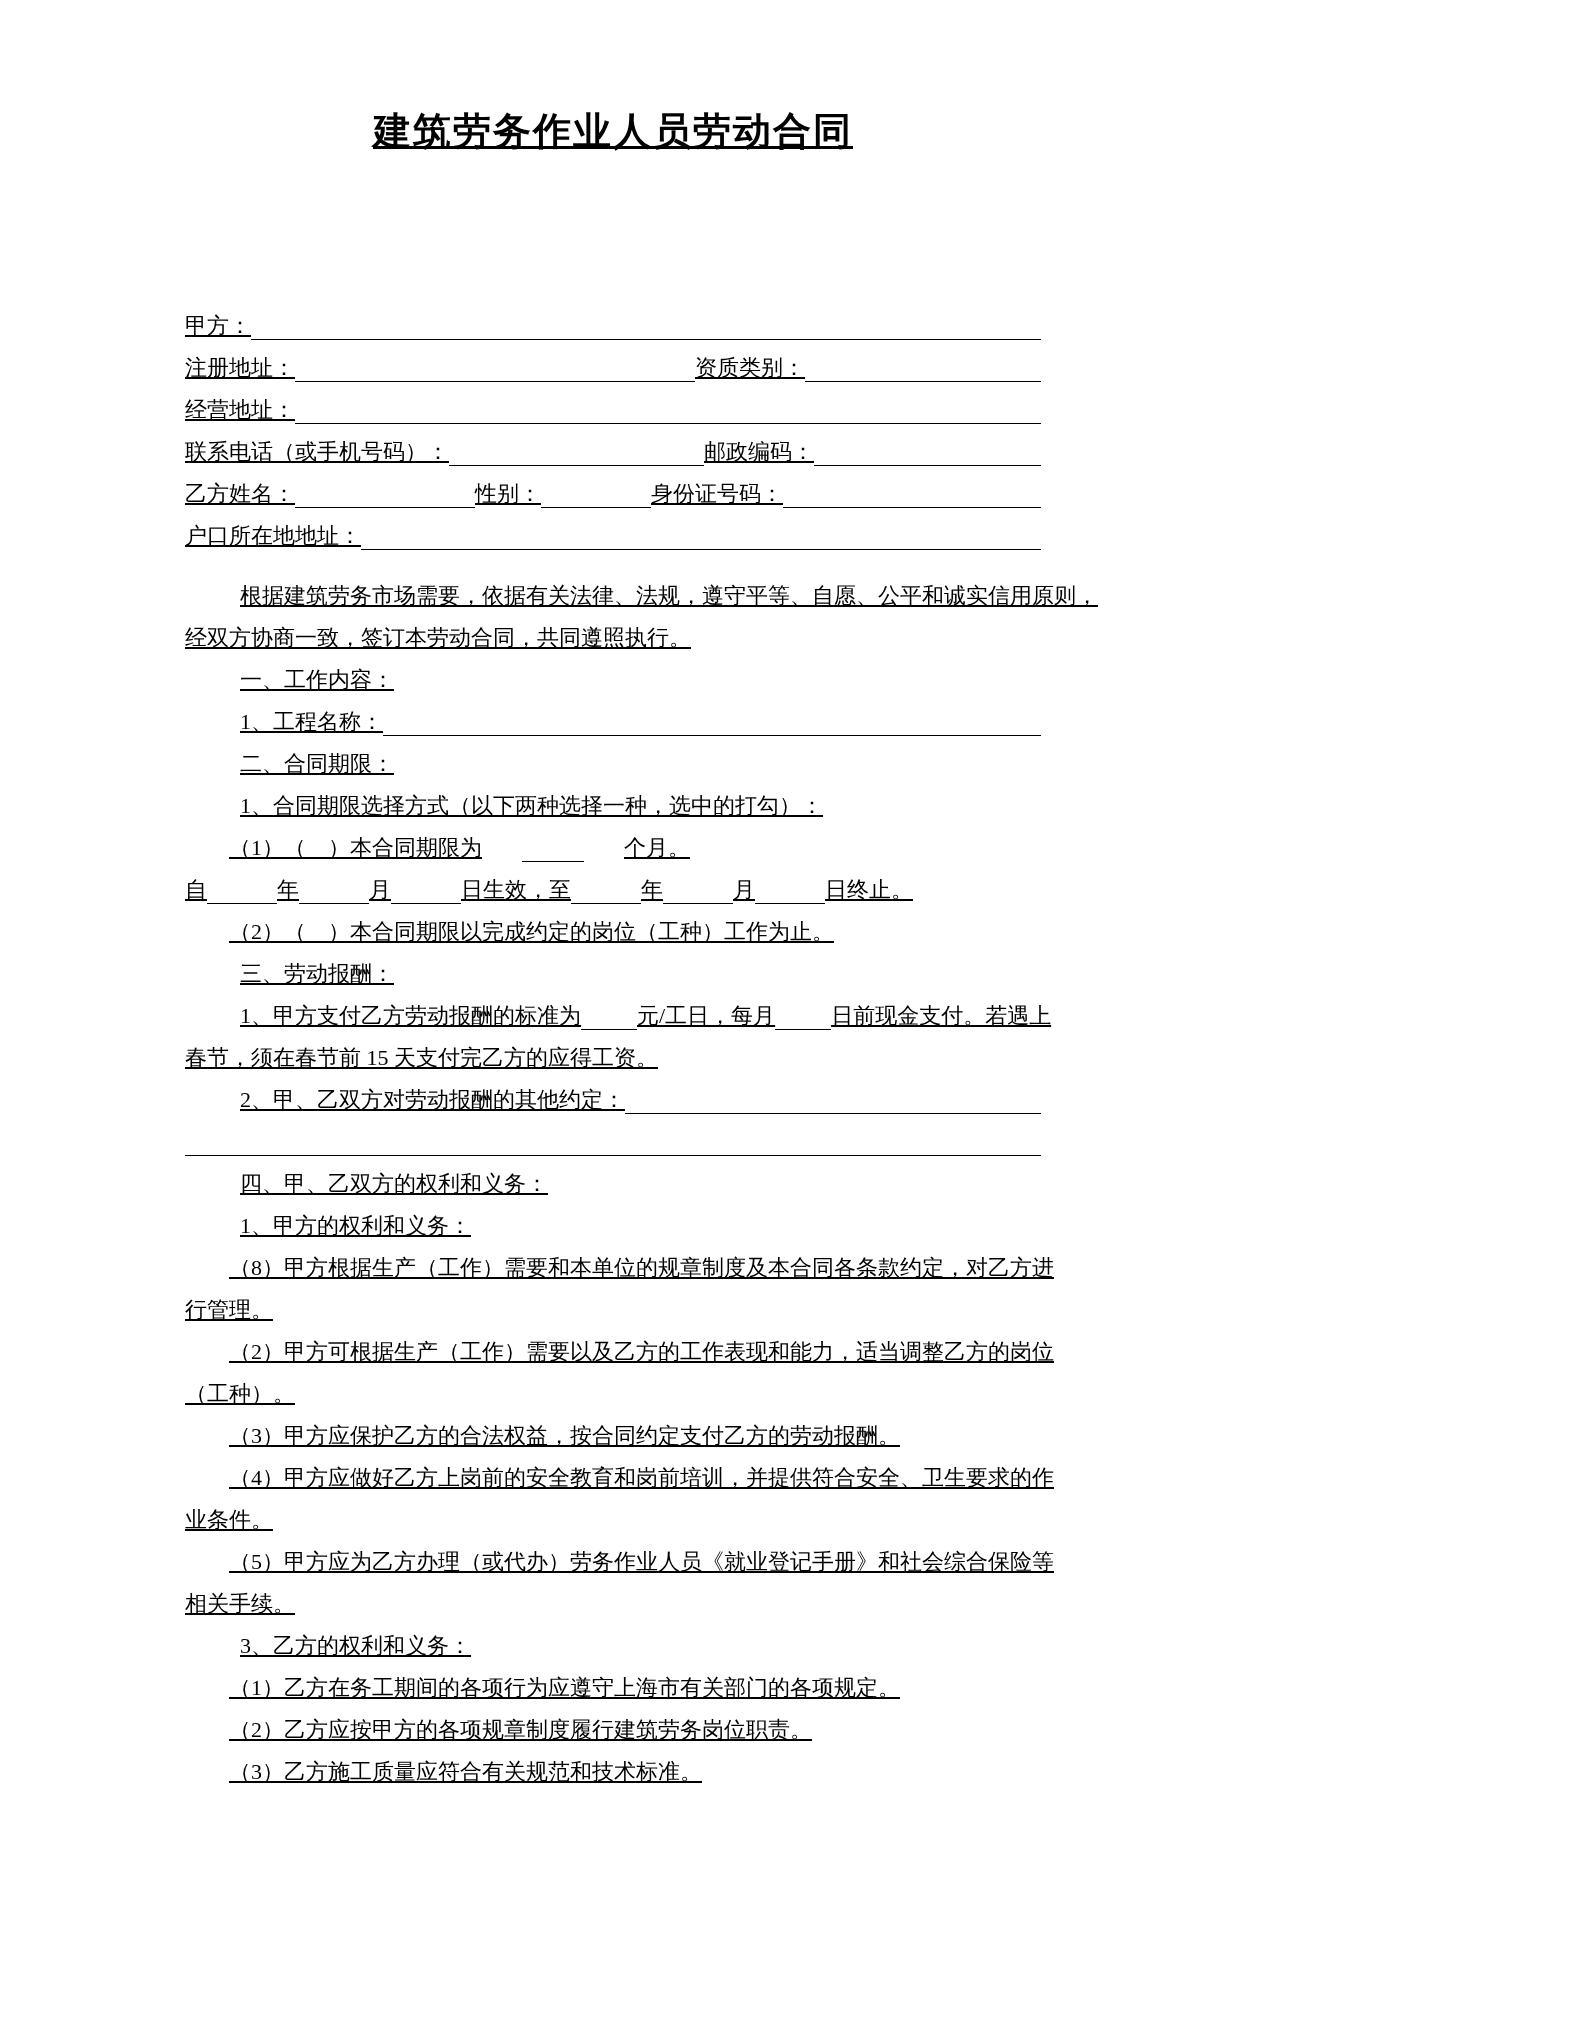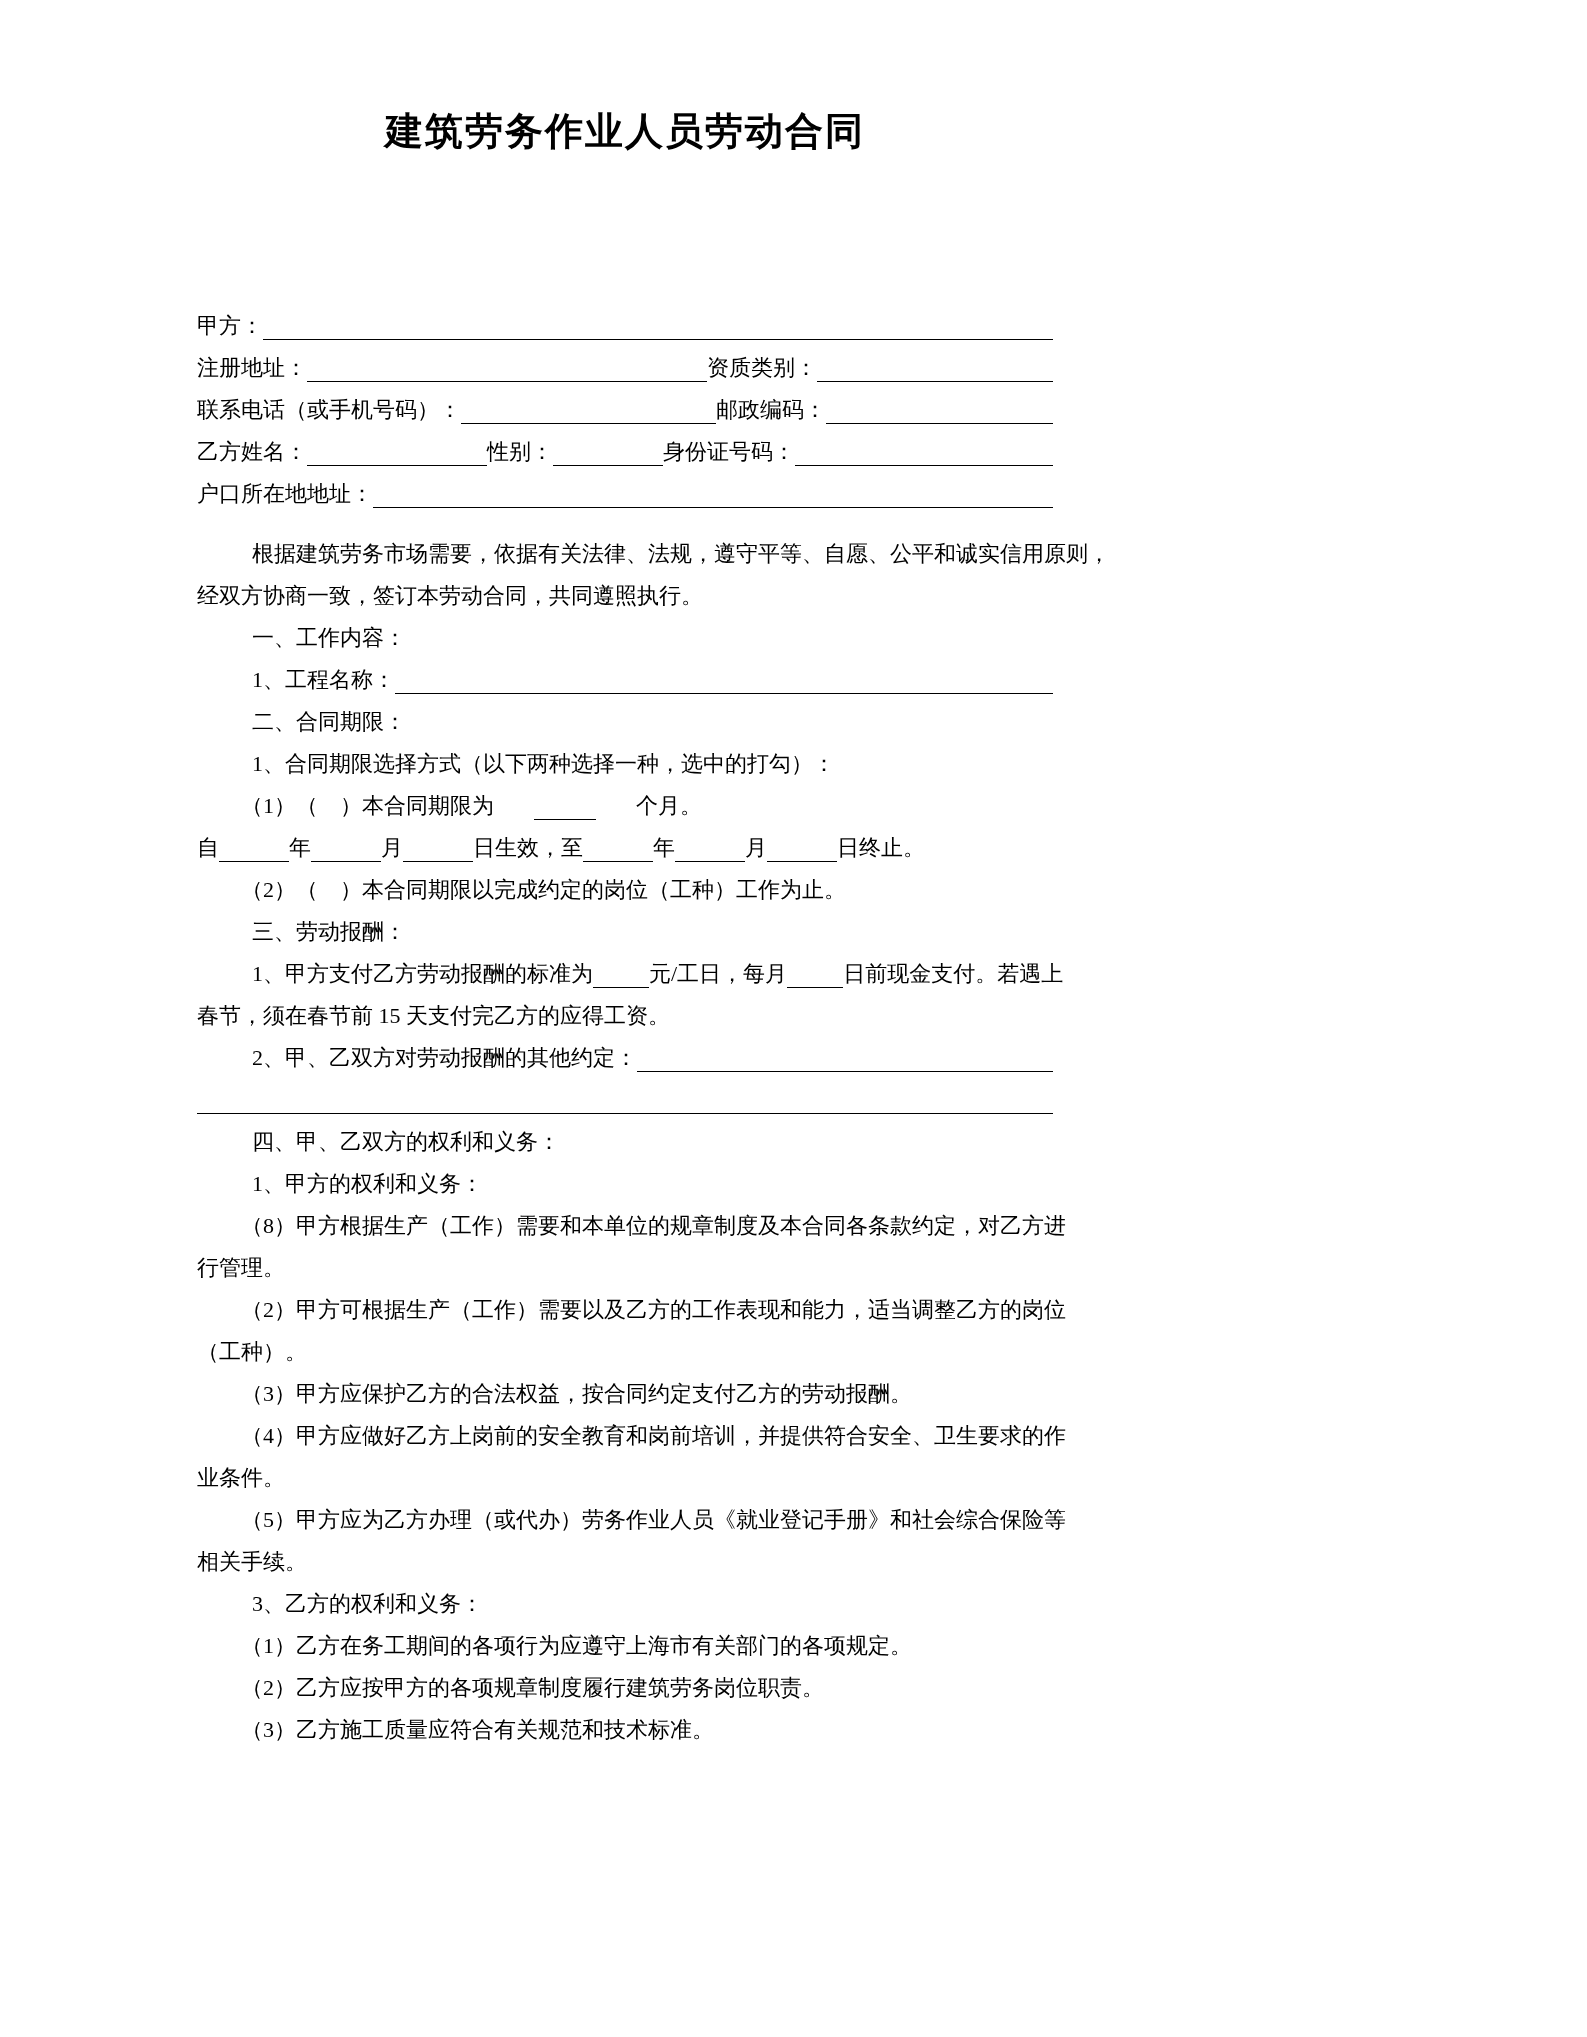--- a/index.html
+++ b/index.html
@@ -2,21 +2,21 @@
 <html><head>
 <meta charset="utf-8">
 <style>
   html,body{margin:0;padding:0;}
   body{
     width:1587px;height:2037px;position:relative;
     background:#ffffff;color:#000000;
     font-family:"Liberation Serif","DejaVu Serif",serif;
     font-size:22px;
   }
-  .content{position:absolute;left:197px;top:0;width:856px;}
+  .content{position:absolute;left:185px;top:0;width:856px;text-decoration:underline;}
   .doc-title{
     margin-top:103px;text-align:center;
     font-size:38px;font-weight:bold;line-height:56px;letter-spacing:2px;
     white-space:nowrap;
   }
   .form-section{margin-top:146px;}
   .body-section{margin-top:18px;}
   .line{
     display:flex;align-items:flex-end;
     height:42px;line-height:42px;
@@ -38,20 +38,24 @@
   <h1 class="doc-title">建筑劳务作业人员劳动合同</h1>
   <div class="form-section">
       <div class="line">
         <span class="txt">甲方：</span>
         <span class="blank fill" style="border-bottom-color: rgb(0, 0, 0);"></span>
       </div>
       <div class="line">
         <span class="txt">注册地址：</span>
         <span class="blank" style="width: 400px; border-bottom-color: rgb(0, 0, 0);"></span>
         <span class="txt">资质类别：</span>
+        <span class="blank fill" style="border-bottom-color: rgb(0, 0, 0);"></span>
+      </div>
+      <div class="line">
+        <span class="txt">经营地址：</span>
         <span class="blank fill" style="border-bottom-color: rgb(0, 0, 0);"></span>
       </div>
       <div class="line">
         <span class="txt">联系电话（或手机号码）：</span>
         <span class="blank" style="width: 255px; border-bottom-color: rgb(0, 0, 0);"></span>
         <span class="txt">邮政编码：</span>
         <span class="blank fill" style="border-bottom-color: rgb(0, 0, 0);"></span>
       </div>
       <div class="line">
         <span class="txt">乙方姓名：</span>

